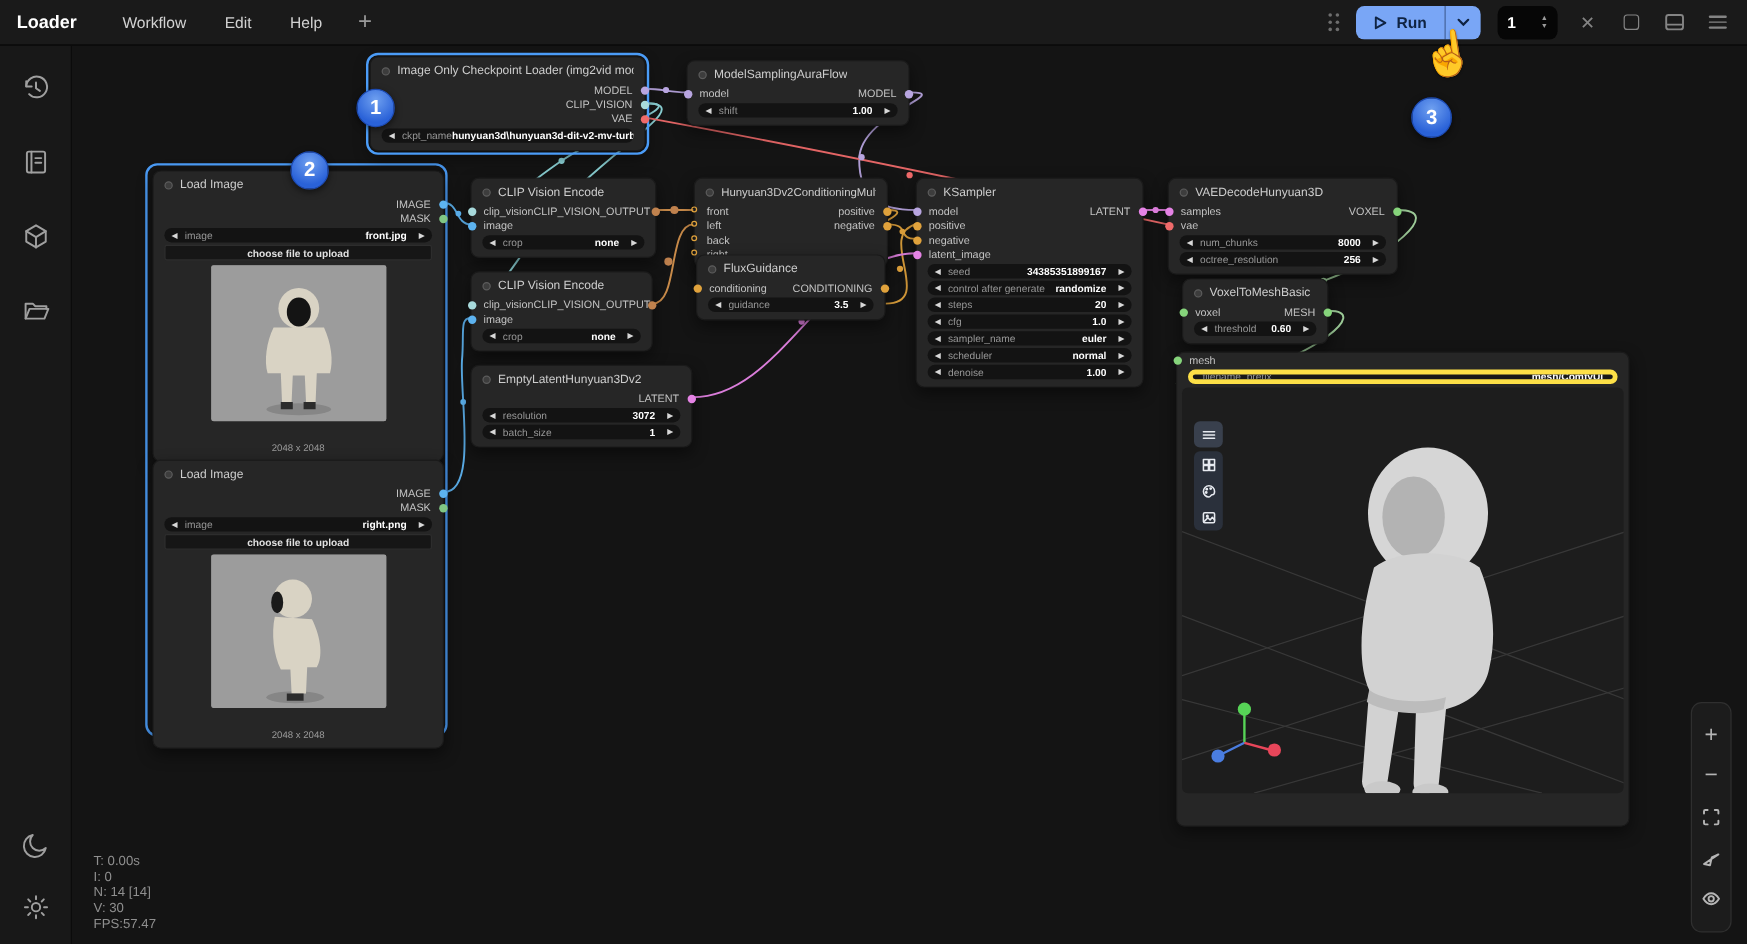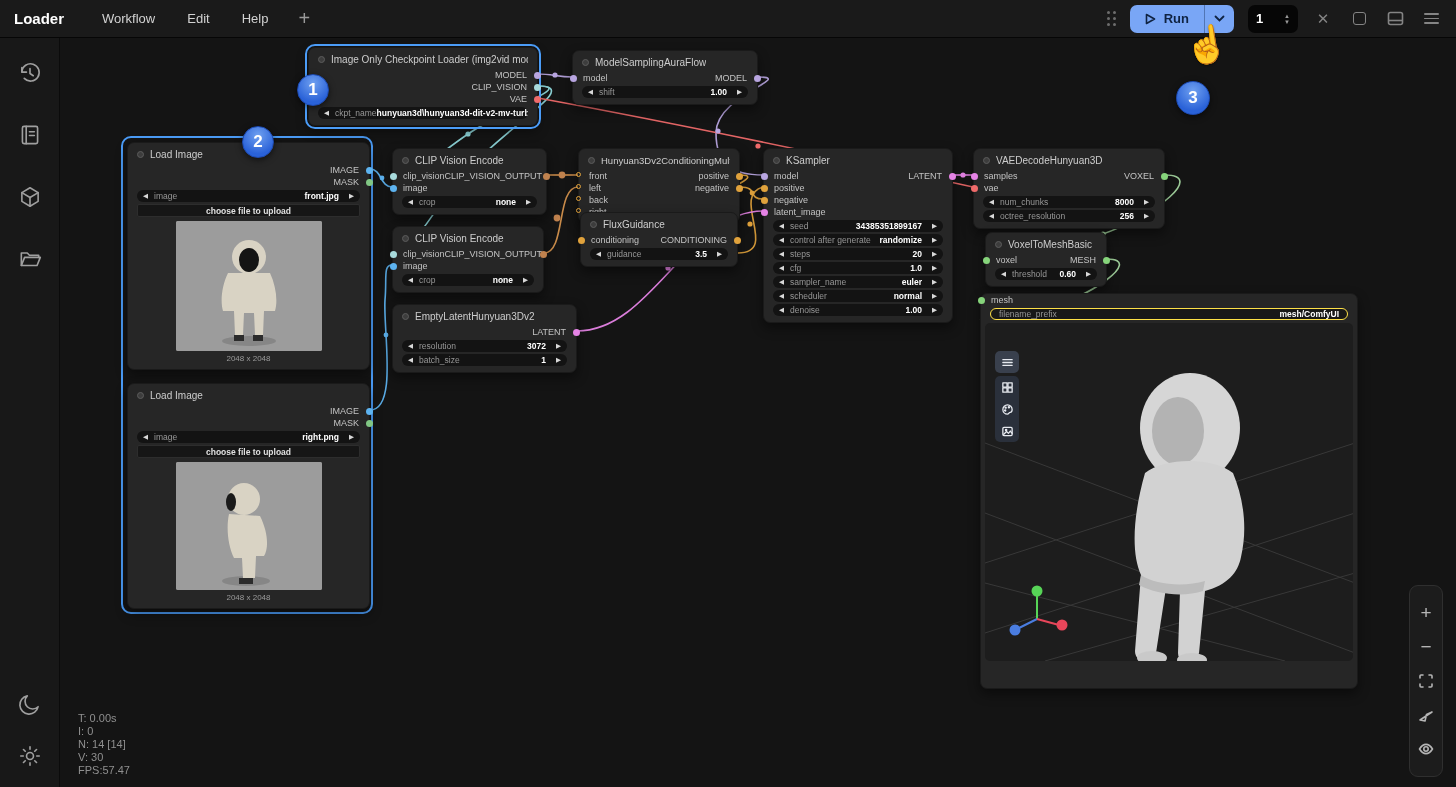--- a/index.html
+++ b/index.html
@@ -46,24 +46,24 @@
   .srow{position:relative;height:12px;display:flex;justify-content:space-between;align-items:center;padding:0 10px}
   .slab{color:#c3c3c3;font-size:9px}
   .sd{width:7px;height:7px;border-radius:50%;position:absolute;top:2.5px}
   .sd.l{left:-3.5px}.sd.r{right:-3.5px}
   .sd.hollow{width:5px;height:5px;background:transparent!important;border:1.5px solid;top:2px}
   .widgets{margin-top:1px;padding-bottom:4px}
   .pill{display:flex;align-items:center;height:12px;background:#131313;border-radius:7px;margin:2px 9px;padding:0 6px;white-space:nowrap;overflow:hidden}
   .arr{color:#d8d8d8;font-size:6.5px;flex:none}
   .wl{color:#979797;margin-left:6px;margin-right:auto;font-size:8.5px}
   .wv{color:#fff;margin-right:10px;font-size:8.5px;font-weight:bold}
-  .pill.textw{border:1px solid #fde047;background:#181818}
+  .pill.textw{border:4px solid #fde047;background:#181818}
   .btnw{height:13px;background:#161616;border:1px solid #2d2d2d;border-radius:2px;margin:2px 9px;display:flex;align-items:center;justify-content:center;color:#e0e0e0;font-size:8.5px;font-weight:bold}
   .preview{width:146px;margin:4px auto 0;background:#9c9c9c;border-radius:2px;overflow:hidden}
-  .cap{text-align:center;color:#9a9a9a;font-size:8px;padding:3px 0 2px}
+  .cap{text-align:center;color:#9a9a9a;font-size:8px;padding:18px 0 2px}
   
   .vp{position:relative;margin:3px 4px 4px;background:#1d1d1d;border-radius:5px;overflow:hidden}
   .vptools{position:absolute;left:10px;top:28px;z-index:3;display:flex;flex-direction:column;gap:3px}
   .vpbox{background:#39404d;border-radius:5px;width:24px;display:flex;flex-direction:column;align-items:center}
   .vpbox.grp{background:#2a303b}
   .vpi{width:24px;height:22px;display:flex;align-items:center;justify-content:center}
   .vpi svg{width:13px;height:13px;stroke:#e7eaf0;fill:none;stroke-width:1.4;stroke-linecap:round;stroke-linejoin:round}
   
   .badge{position:absolute;width:32px;height:32px;border-radius:50%;background:radial-gradient(circle at 50% 28%,#6fa0f0,#2a62d8 70%);color:#fff;font-weight:bold;font-size:17px;display:flex;align-items:center;justify-content:center;z-index:40;border:1px solid #1c4ab2;box-shadow:0 2px 6px rgba(0,0,0,.55)}
   .hand{position:absolute;z-index:41;color:#f2c14e;font-size:36px;transform:rotate(-8deg);text-shadow:0 1px 2px rgba(0,0,0,.4)}

